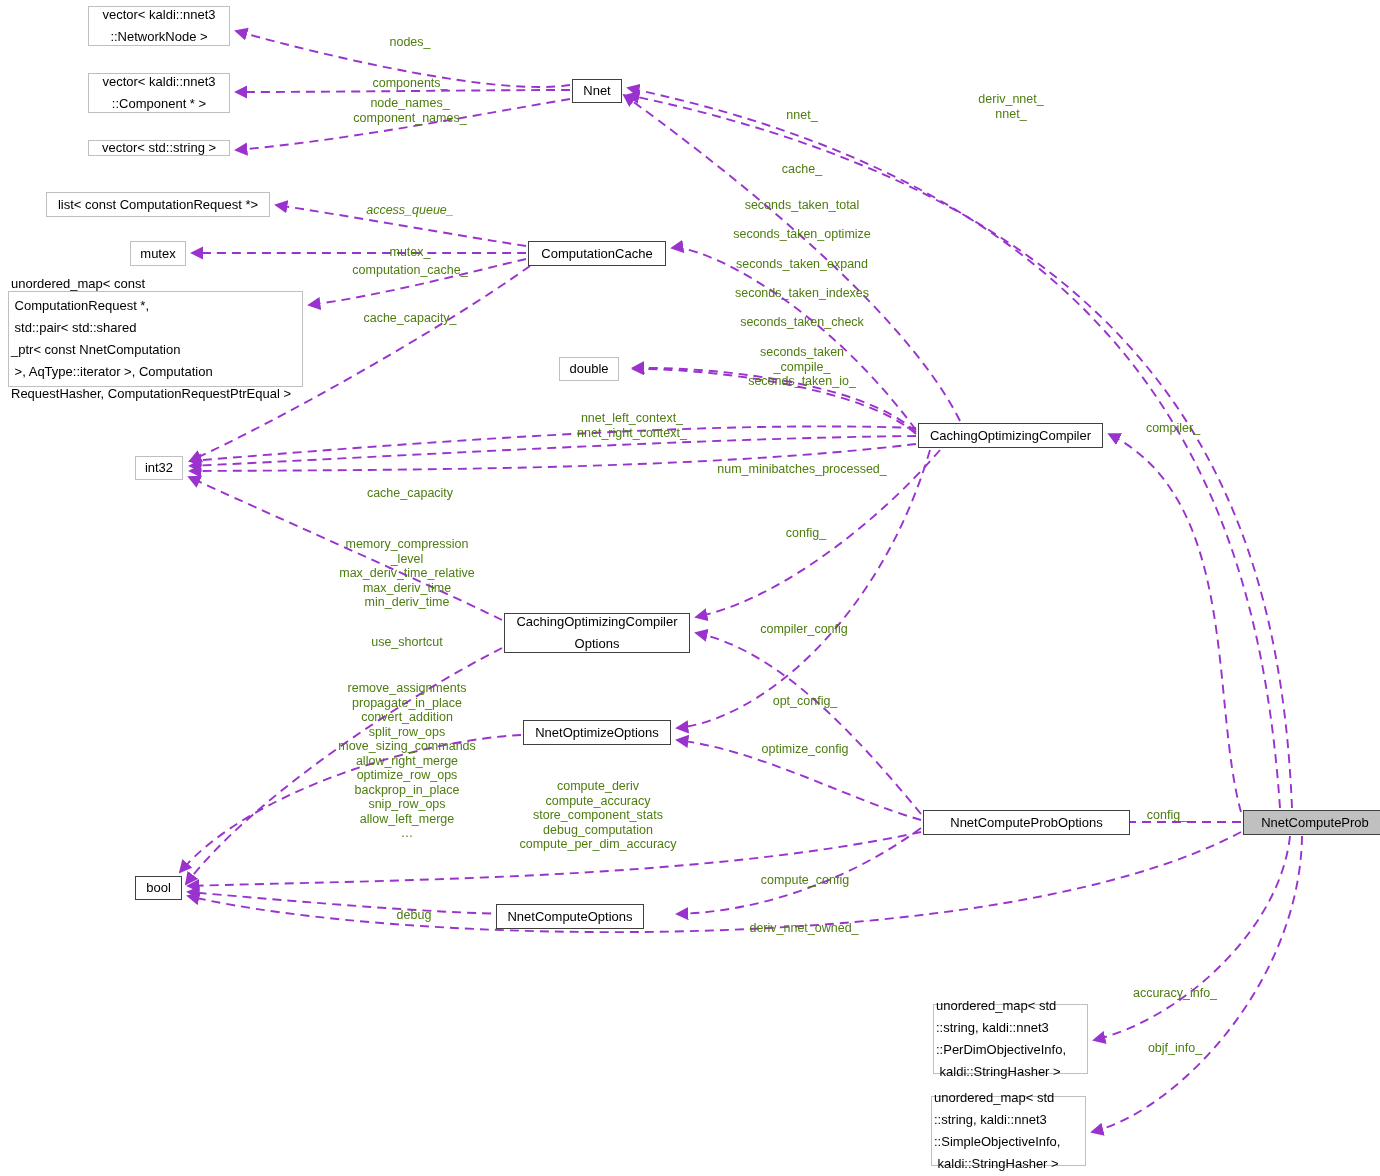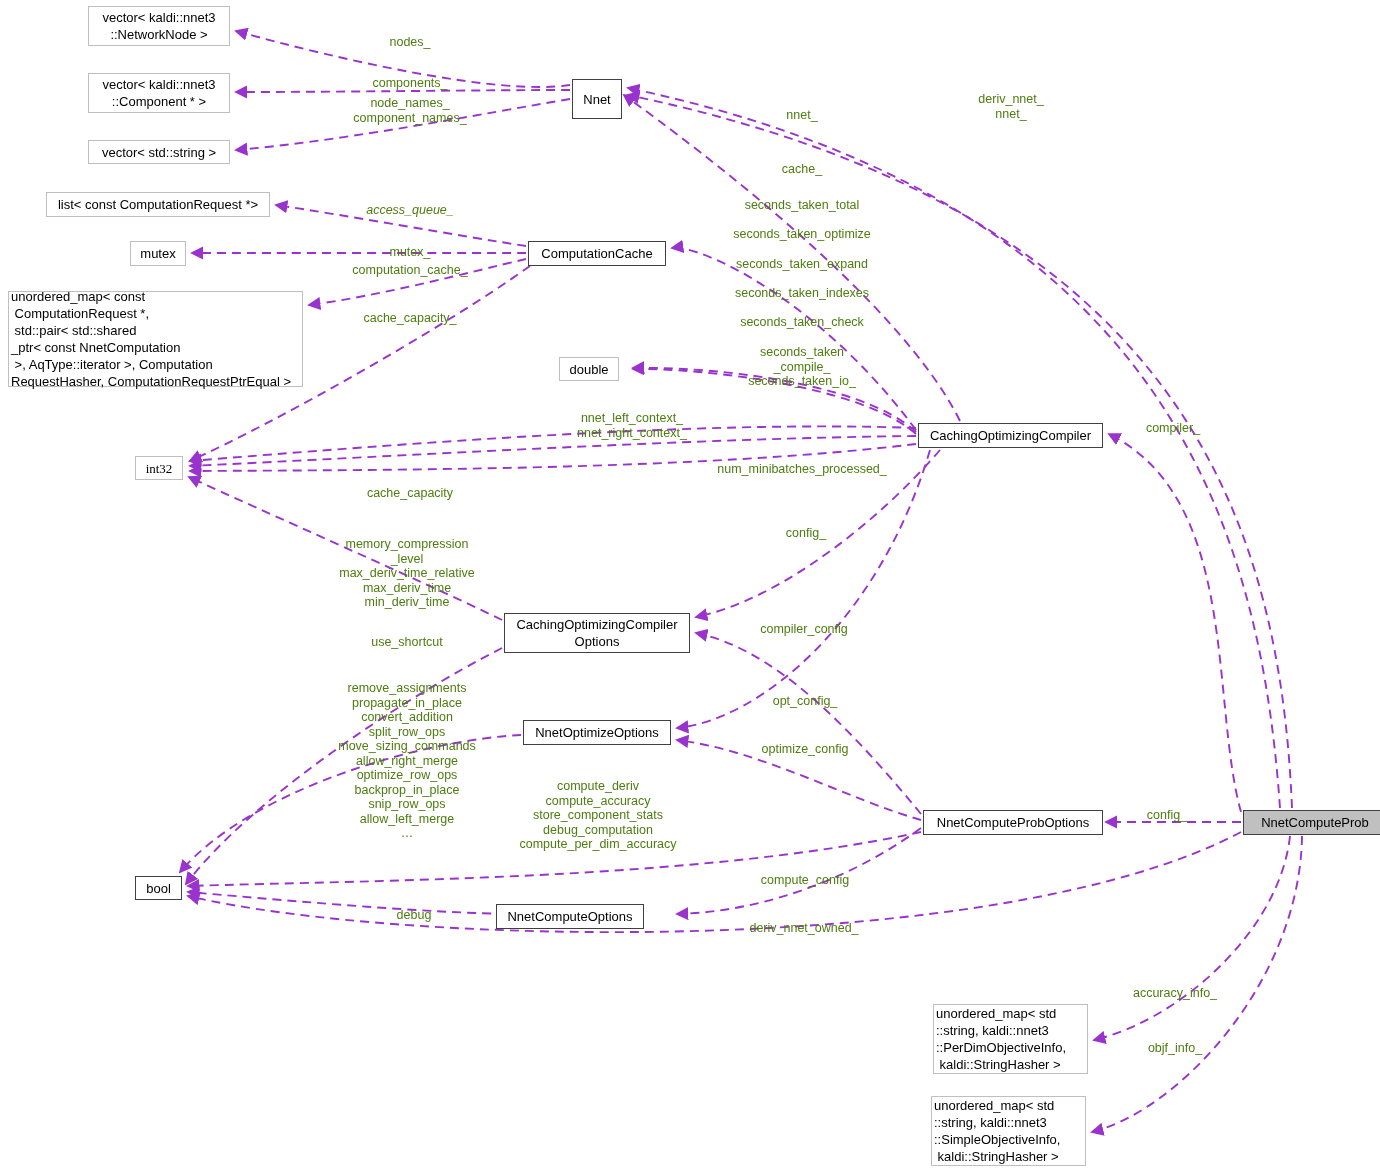--- a/index.html
+++ b/index.html
@@ -24,21 +24,21 @@
     pointer-events: none;
   }
   .node {
     position: absolute;
     box-sizing: border-box;
     display: flex;
     align-items: center;
     justify-content: center;
     text-align: center;
     font-size: 13px;
-    line-height: 17px;
+    line-height: 22px;
     color: #000000;
     background: #ffffff;
     white-space: pre;
     z-index: 5;
   }
   .node.plain {
     border: 1px solid #bfbfbf;
   }
   .node.bold {
     border: 1.6px solid #404040;
@@ -104,40 +104,40 @@
       <path d="M 1280 808 C 1260 520, 1160 200, 628 88" fill="none" stroke="#9a32cd" stroke-width="1.9" stroke-dasharray="9,6" marker-end="url(#arrowhead)"></path>
       <path d="M 1292 808 C 1280 520, 1180 210, 628 95" fill="none" stroke="#9a32cd" stroke-width="1.9" stroke-dasharray="9,6" marker-end="url(#arrowhead)"></path>
       <path d="M 1290 836 C 1280 930, 1180 1020, 1094 1040" fill="none" stroke="#9a32cd" stroke-width="1.9" stroke-dasharray="9,6" marker-end="url(#arrowhead)"></path>
       <path d="M 1302 836 C 1300 980, 1180 1110, 1092 1132" fill="none" stroke="#9a32cd" stroke-width="1.9" stroke-dasharray="9,6" marker-end="url(#arrowhead)"></path>
     </svg>
   <div id="node-layer">
       <div class="node plain" style="left: 88px; top: 6px; width: 142px; height: 40px;">vector&lt; kaldi::nnet3
 ::NetworkNode &gt;</div>
       <div class="node plain" style="left: 88px; top: 73px; width: 142px; height: 40px;">vector&lt; kaldi::nnet3
 ::Component * &gt;</div>
-      <div class="node plain" style="left: 88px; top: 140px; width: 142px; height: 24px;">vector&lt; std::string &gt;</div>
+      <div class="node plain" style="left: 88px; top: 140px; width: 142px; height: 16px;">vector&lt; std::string &gt;</div>
       <div class="node plain" style="left: 46px; top: 192px; width: 224px; height: 25px;">list&lt; const ComputationRequest *&gt;</div>
       <div class="node plain" style="left: 130px; top: 241px; width: 56px; height: 25px;">mutex</div>
       <div class="node plain leftalign" style="left: 8px; top: 291px; width: 295px; height: 96px;">unordered_map&lt; const
  ComputationRequest *,
  std::pair&lt; std::shared
 _ptr&lt; const NnetComputation
  &gt;, AqType::iterator &gt;, Computation
 RequestHasher, ComputationRequestPtrEqual &gt;</div>
-      <div class="node plain" style="left: 135px; top: 456px; width: 48px; height: 24px; font-family: Liberation Serif, serif;">int32</div>
+      <div class="node plain" style="left: 135px; top: 456px; width: 48px; height: 24px;">int32</div>
       <div class="node bold" style="left: 135px; top: 876px; width: 47px; height: 24px;">bool</div>
-      <div class="node bold" style="left: 572px; top: 79px; width: 50px; height: 40px;">Nnet</div>
+      <div class="node bold" style="left: 572px; top: 79px; width: 50px; height: 24px;">Nnet</div>
       <div class="node bold" style="left: 528px; top: 241px; width: 138px; height: 25px;">ComputationCache</div>
       <div class="node plain" style="left: 559px; top: 357px; width: 60px; height: 24px;">double</div>
       <div class="node bold" style="left: 504px; top: 613px; width: 186px; height: 40px;">CachingOptimizingCompiler
 Options</div>
       <div class="node bold" style="left: 523px; top: 720px; width: 148px; height: 25px;">NnetOptimizeOptions</div>
       <div class="node bold" style="left: 496px; top: 904px; width: 148px; height: 25px;">NnetComputeOptions</div>
       <div class="node bold" style="left: 918px; top: 423px; width: 185px; height: 25px;">CachingOptimizingCompiler</div>
-      <div class="node bold" style="left: 923px; top: 810px; width: 180px; height: 25px;">NnetComputeProbOptions</div>
+      <div class="node bold" style="left: 923px; top: 810px; width: 207px; height: 25px;">NnetComputeProbOptions</div>
       <div class="node current" style="left: 1243px; top: 810px; width: 144px; height: 25px;">NnetComputeProb</div>
       <div class="node plain leftalign" style="left: 933px; top: 1004px; width: 155px; height: 70px;">unordered_map&lt; std
 ::string, kaldi::nnet3
 ::PerDimObjectiveInfo,
  kaldi::StringHasher &gt;</div>
       <div class="node plain leftalign" style="left: 931px; top: 1096px; width: 155px; height: 70px;">unordered_map&lt; std
 ::string, kaldi::nnet3
 ::SimpleObjectiveInfo,
  kaldi::StringHasher &gt;</div>
     </div>

